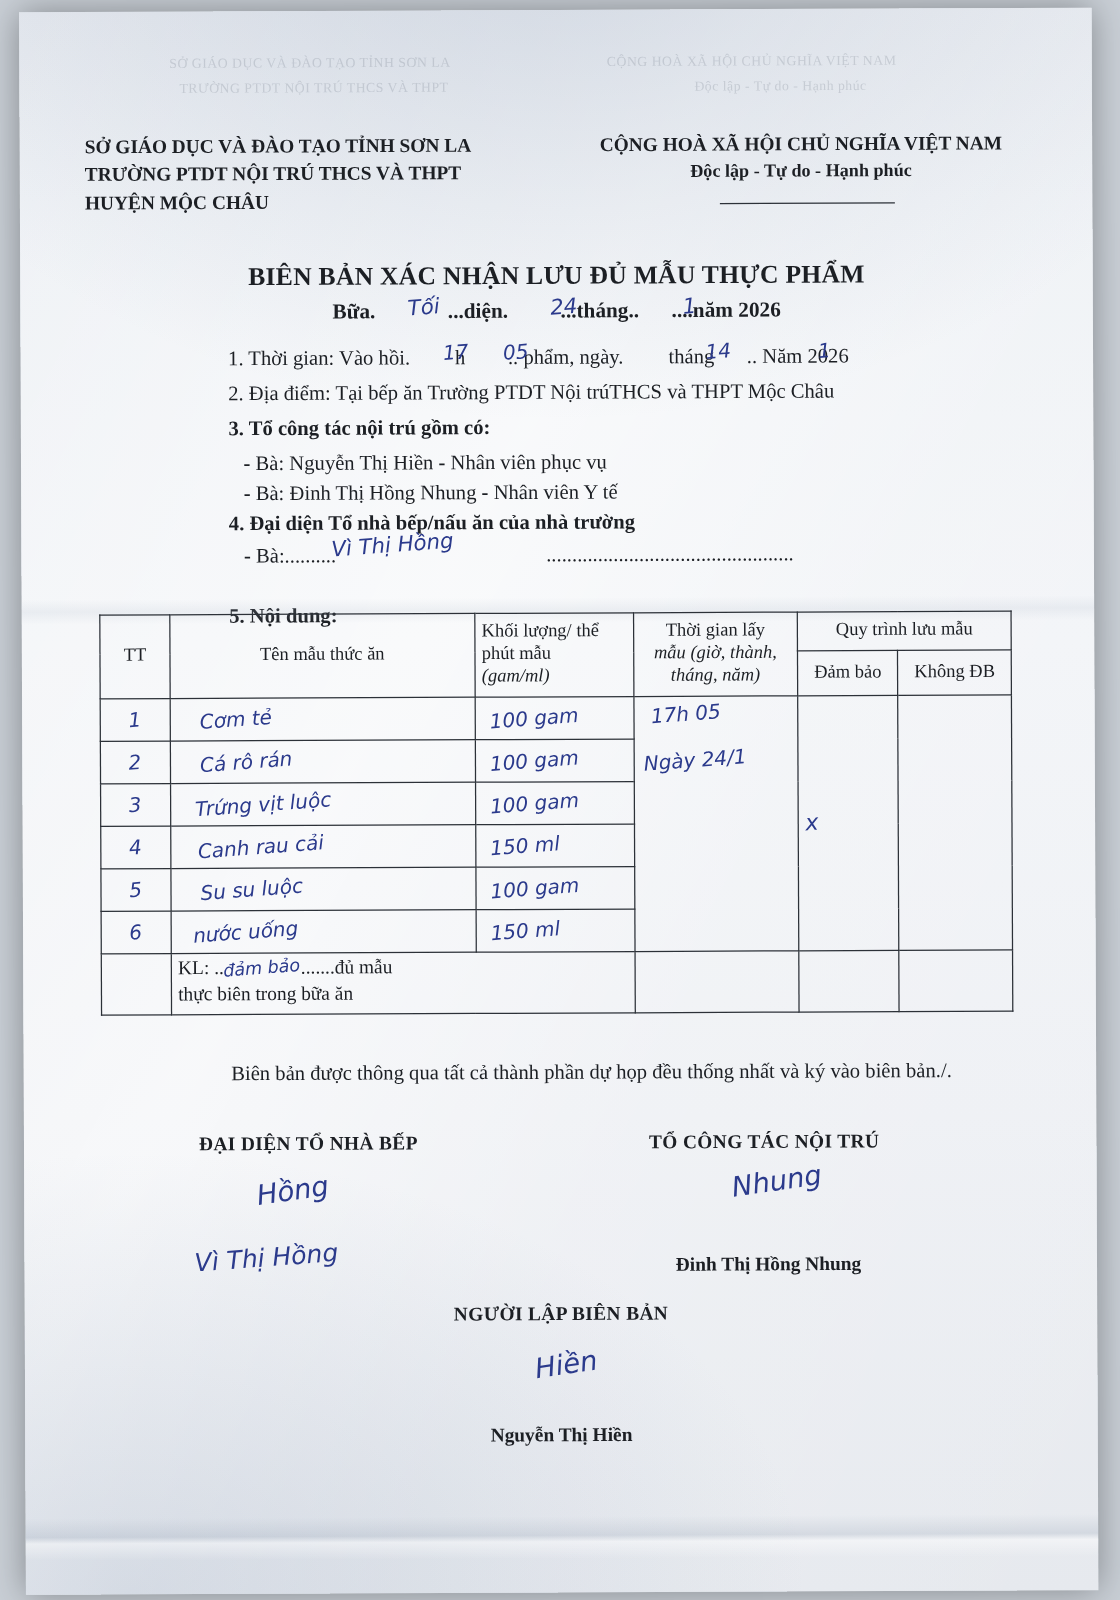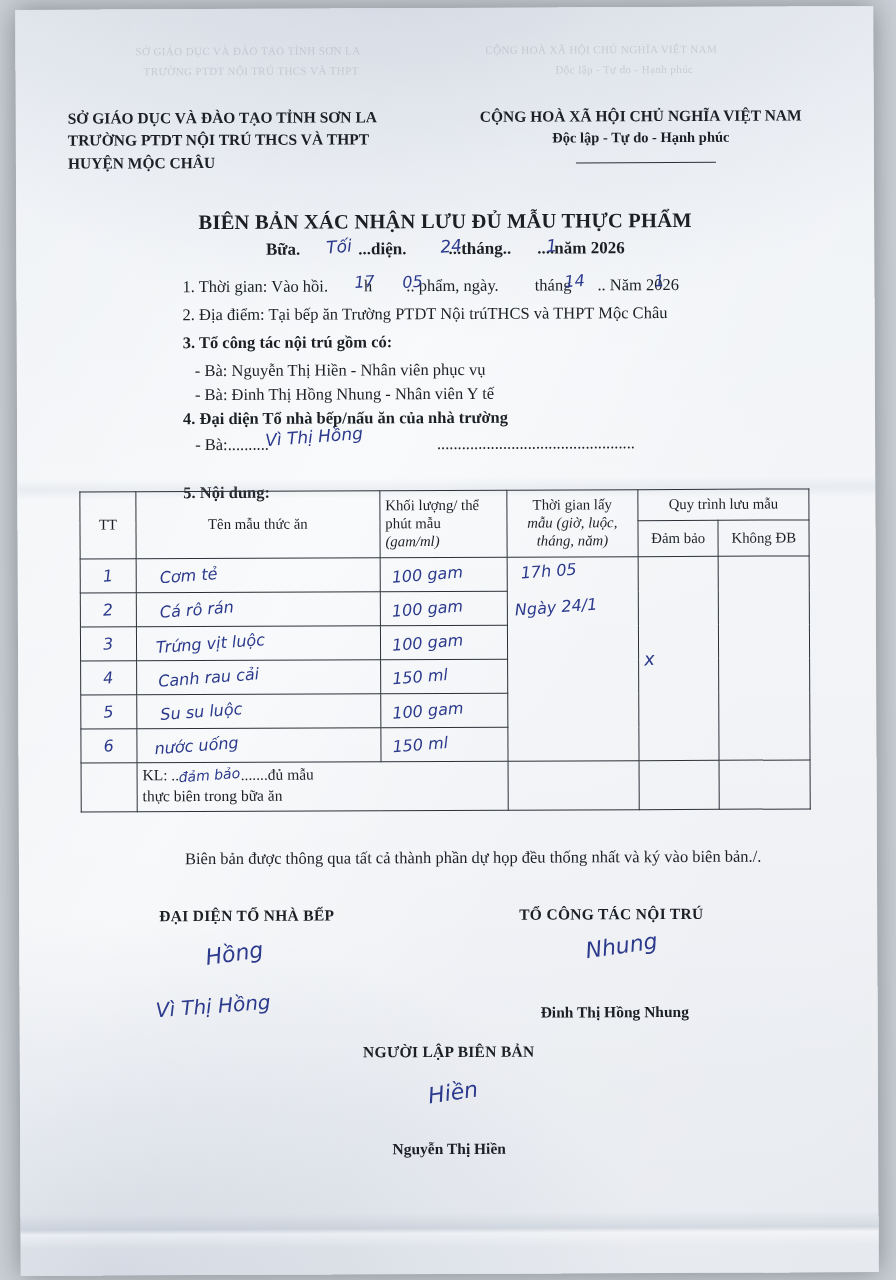--- a/index.html
+++ b/index.html
@@ -312,21 +312,21 @@
             <tr>
           <td class="hcell c-tt" rowspan="2">TT</td>
           <td class="hcell c-name" rowspan="2">Tên mẫu thức ăn</td>
           <td class="hcell c-mass" rowspan="2" style="text-align:left;">
             <span>Khối lượng/ thể</span><br>
             <span>phút mẫu</span><br>
             <span class="it">(gam/ml)</span>
           </td>
           <td class="hcell c-time" rowspan="2">
             <span>Thời gian lấy</span><br>
-            <span class="it">mẫu (giờ, luộc,</span><br>
+            <span class="it">mẫu (giờ, thành,</span><br>
             <span class="it">tháng, năm)</span>
           </td>
           <td class="hcell" colspan="2" style="height:26px;">Quy trình lưu mẫu</td>
         </tr>
         <tr>
           <td class="hcell c-ok" style="height:30px;">Đảm bảo</td>
           <td class="hcell c-no" style="height:30px;">Không ĐB</td>
         </tr>
 
         <tr>

